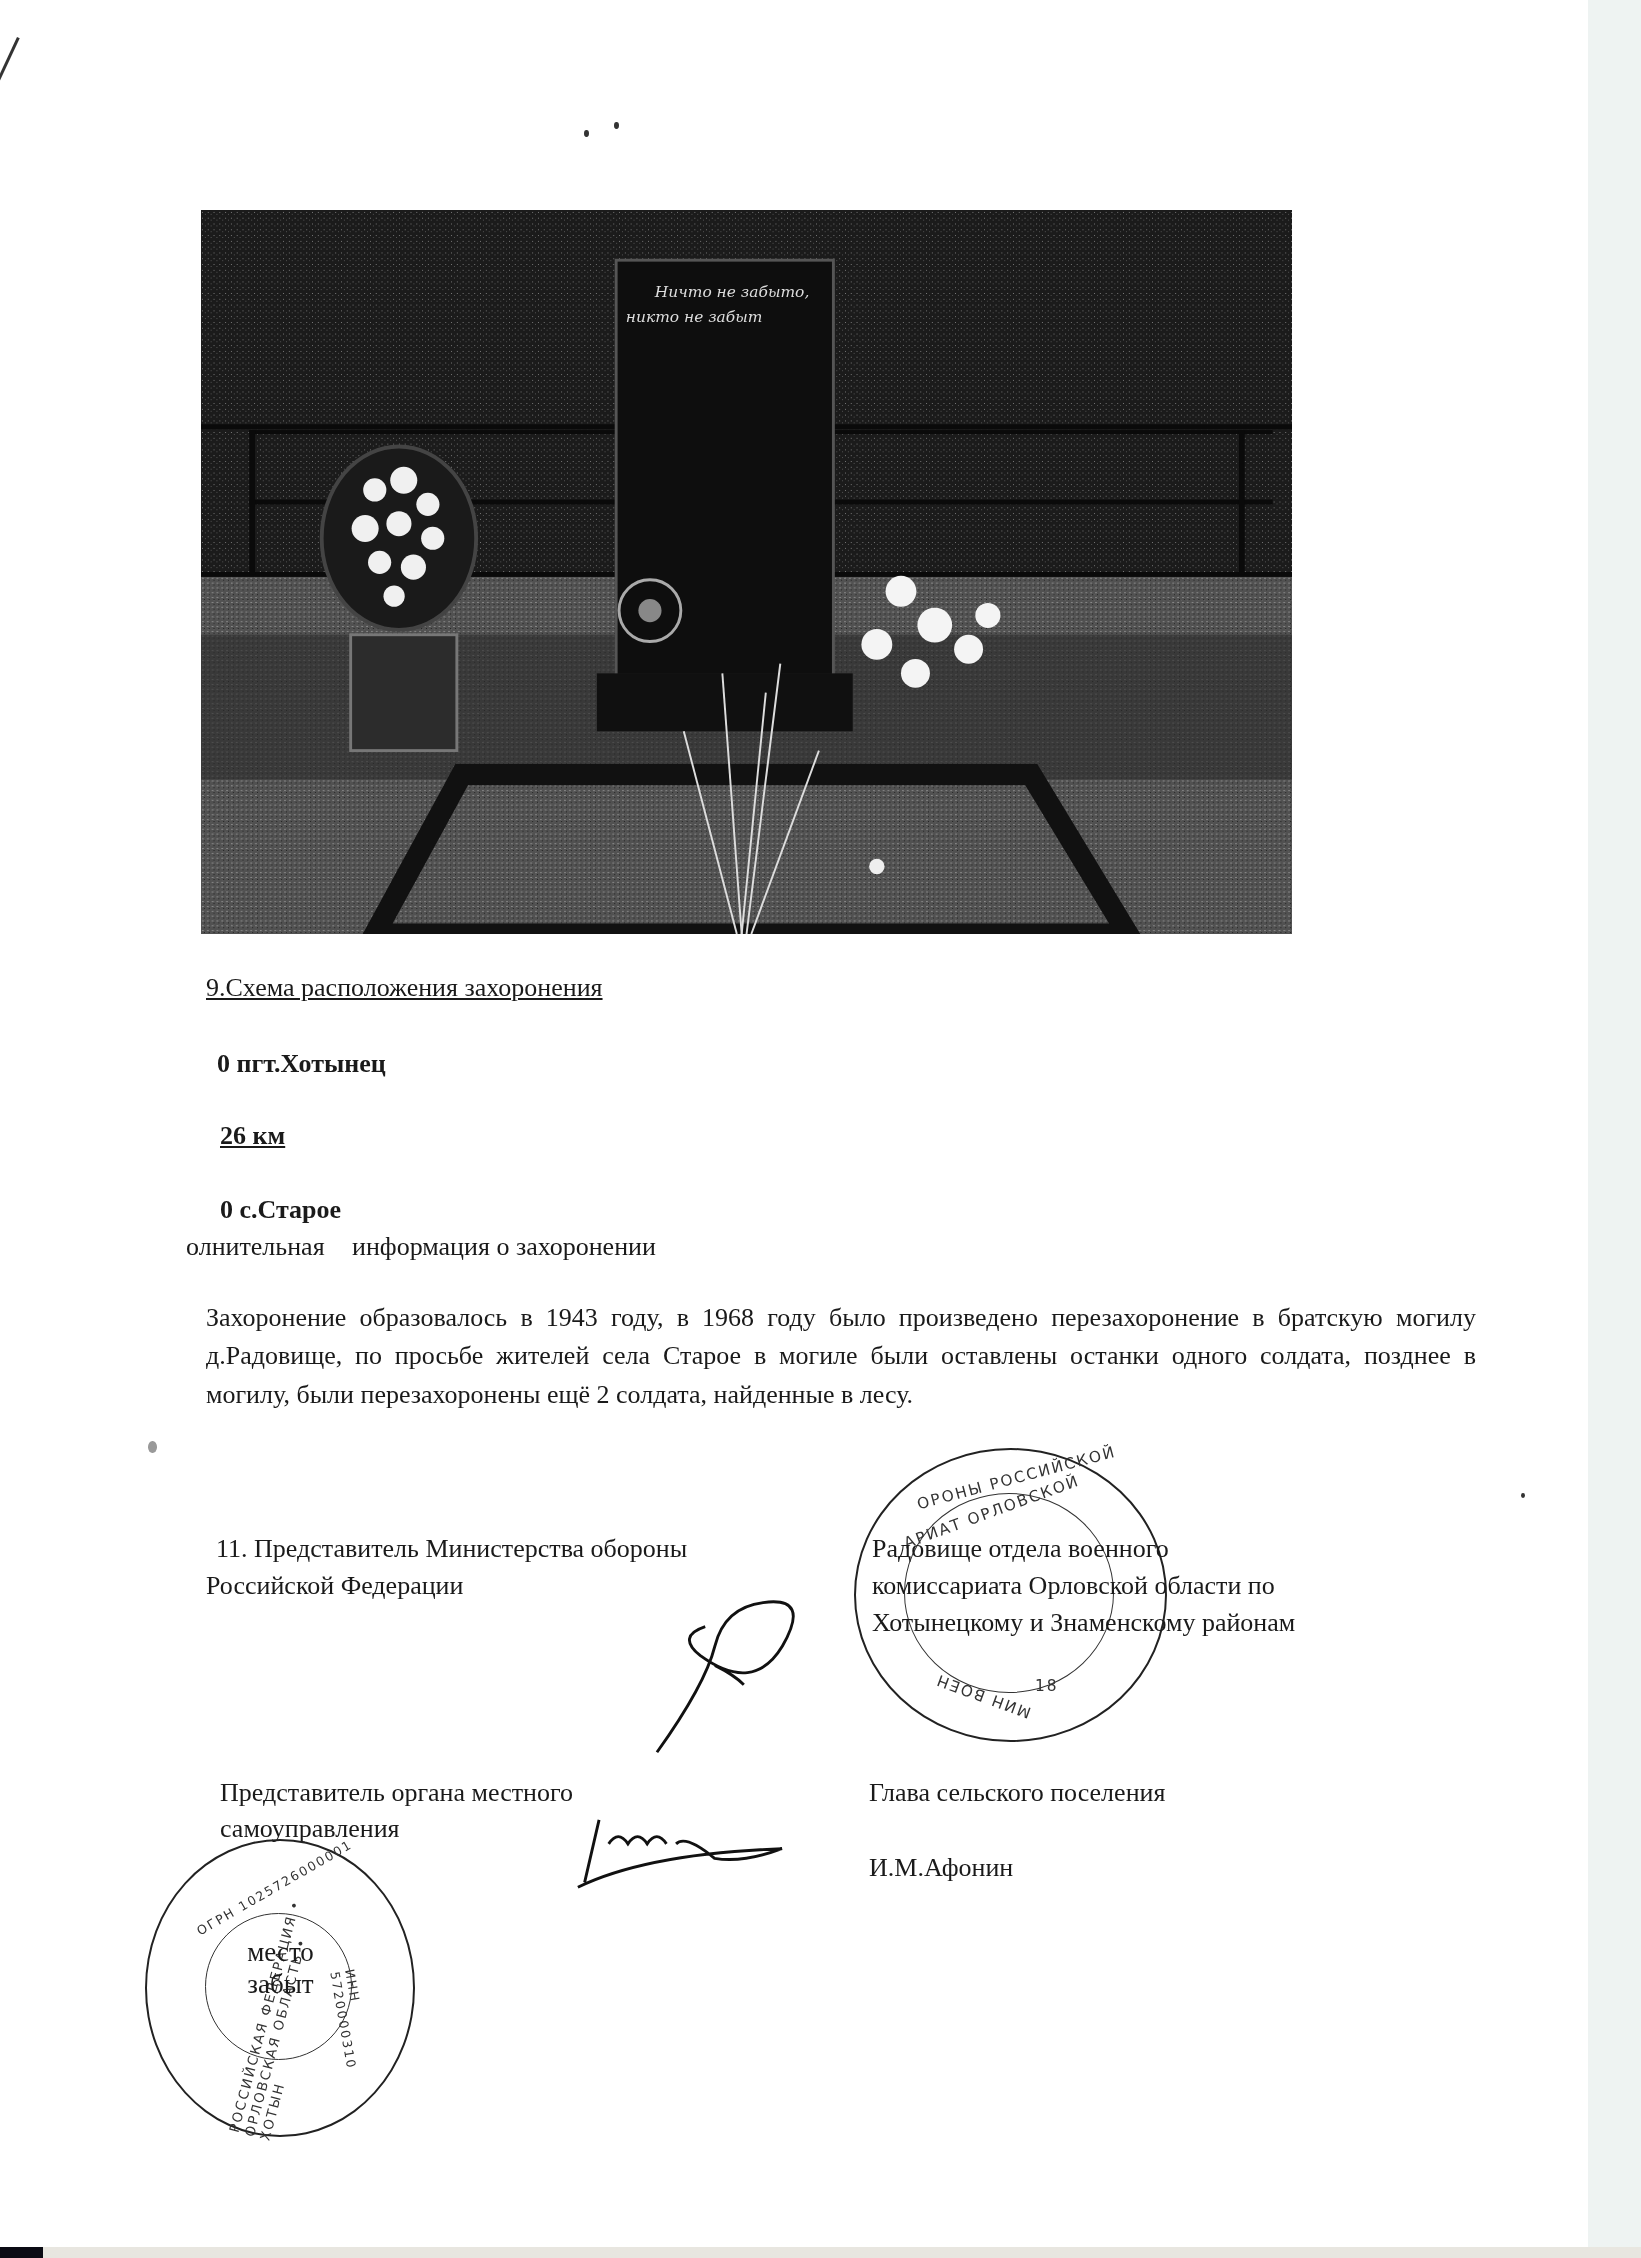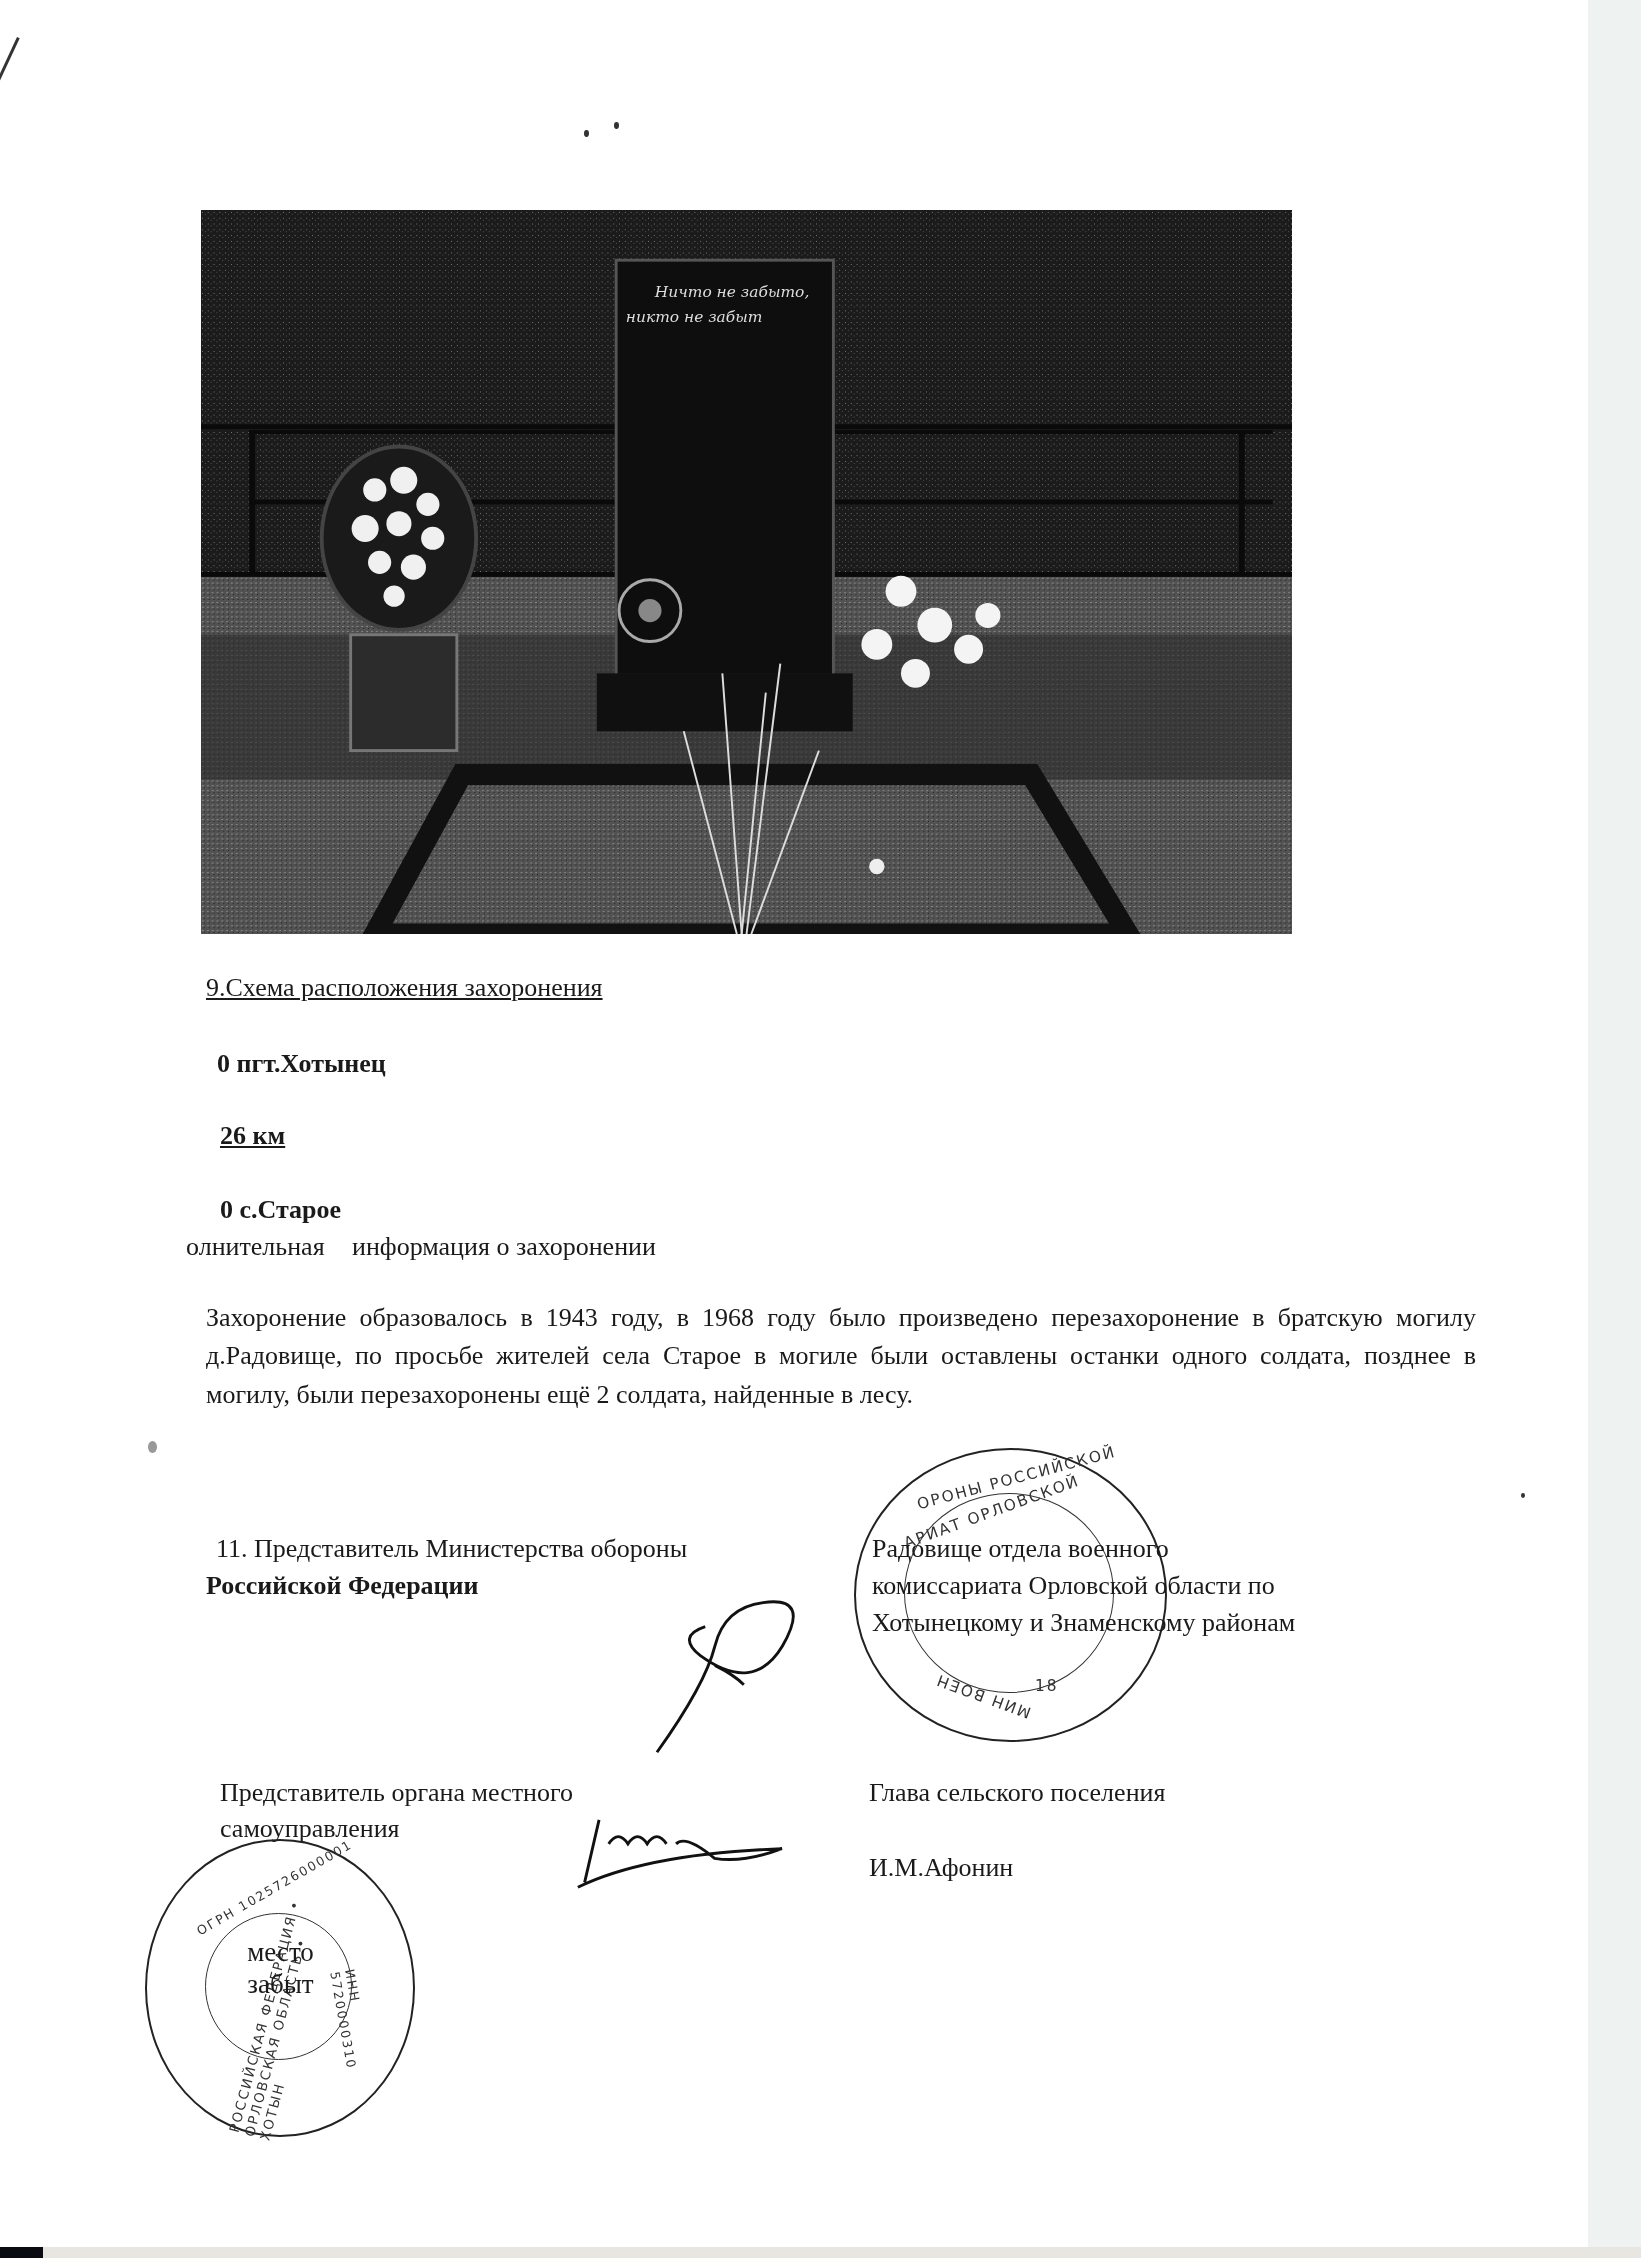--- a/index.html
+++ b/index.html
@@ -122,21 +122,21 @@
 
 <div class="seal" style="left:854px;top:1448px;width:309px;height:290px;">
   <div class="seal-inner" style="left:48px;top:43px;width:208px;height:198px;"></div>
   <div class="seal-text" style="left:58px;top:19.3px;transform:rotate(-15deg);">ОРОНЫ РОССИЙСКОЙ</div>
   <div class="seal-text" style="left:43px;top:53px;transform:rotate(-20deg);">АРИАТ ОРЛОВСКОЙ</div>
   <div class="seal-text" style="left:77px;top:237px;transform:rotate(200deg);">МИН ВОЕН</div>
   <div class="seal-text" style="left:179px;top:227px;">18</div>
 </div>
 
 <div class="txt" style="left:206px;top:1533px;margin-left:10px;">11. Представитель Министерства обороны</div>
-<div class="txt" style="left:206px;top:1570px;font-weight:bold;">Российской Федерации</div>
+<div class="txt" style="left:206px;top:1570px;">Российской Федерации</div>
 <div class="txt" style="left:872px;top:1533px;">Радовище отдела военного</div>
 <div class="txt" style="left:872px;top:1570px;">комиссариата Орловской области по</div>
 <div class="txt" style="left:872px;top:1607px;">Хотынецкому и Знаменскому районам</div>
 
 <div class="sig" style="position:absolute;left:628px;top:1588px;">
   <svg width="222" height="174" viewBox="0 0 230 180">
     <path d="M30 170 Q80 100 90 60 Q100 20 140 15 Q190 8 160 60 Q130 110 75 70 Q50 50 80 40 M90 80 Q110 90 120 100" fill="none" stroke="#111" stroke-width="3"></path>
   </svg>
 </div>
 

